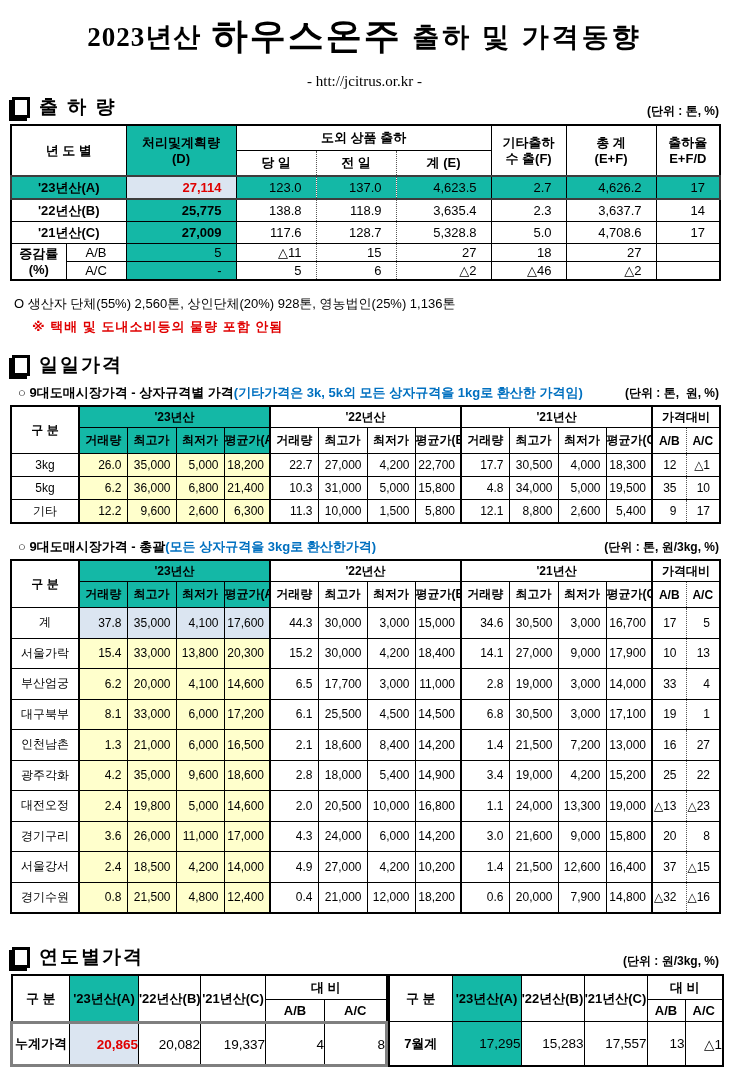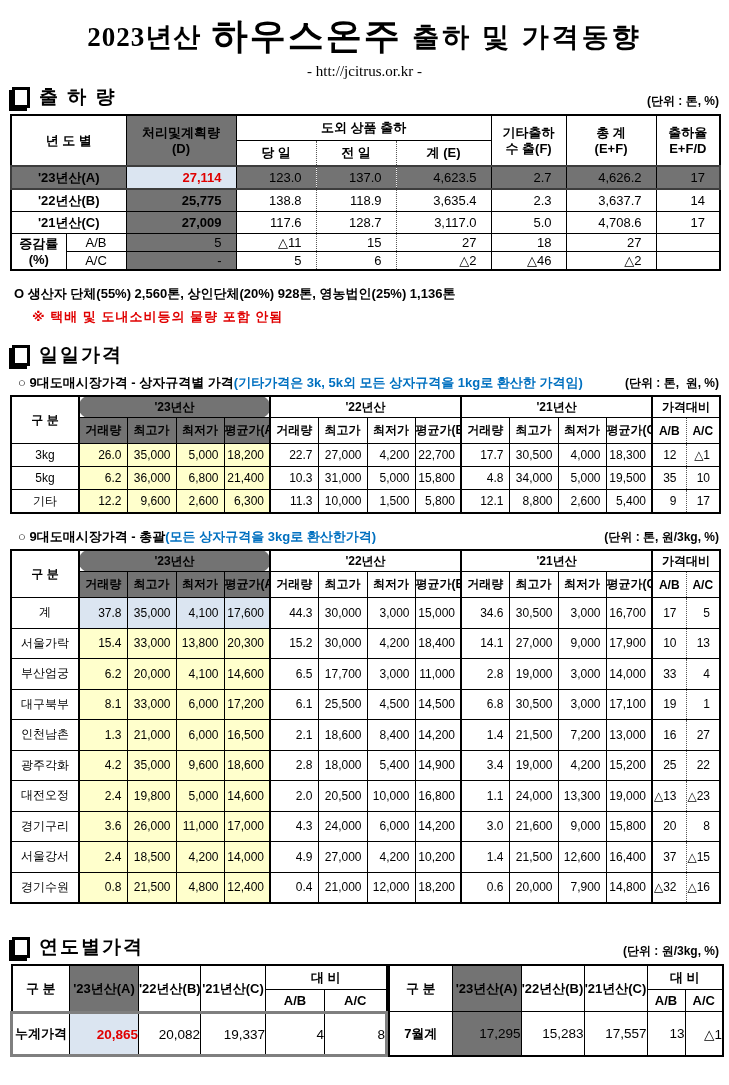--- a/index.html
+++ b/index.html
@@ -4,61 +4,61 @@
 <style>
   html,body{margin:0;padding:0;background:#fff;}
   body{font-family:"Liberation Sans","DejaVu Sans",sans-serif;color:#000;}
   .page{width:729px;height:1085px;box-sizing:border-box;padding:8px 10px 0 10px;overflow:hidden;background:#fff;}
 
   
   .title-wrap{text-align:center;margin-top:4px;}
   .t-year{font-family:"Liberation Serif","DejaVu Serif",serif;font-size:27px;font-weight:bold;letter-spacing:1px;vertical-align:middle;}
   .t-product{font-family:"Liberation Serif","DejaVu Serif",serif;font-size:36px;font-weight:900;letter-spacing:2px;vertical-align:middle;padding:0 6px;}
   .t-rest{font-family:"Liberation Serif","DejaVu Serif",serif;font-size:27px;font-weight:bold;letter-spacing:3px;vertical-align:middle;}
-  .t-url{text-align:center;font-family:"Liberation Serif","DejaVu Serif",serif;font-size:15px;margin-top:2px;}
+  .t-url{text-align:center;font-family:"Liberation Serif","DejaVu Serif",serif;font-size:15px;margin-top:12px;}
   .t-date{text-align:right;font-size:13.5px;font-weight:bold;margin:10px 2px 2px 0;}
 
   
   .sec-row{display:flex;justify-content:space-between;align-items:flex-end;margin:4px 0 4px 0;}
   .sec-head{display:flex;align-items:center;font-size:19px;font-weight:900;letter-spacing:2px;}
   .doc-icon{display:inline-block;width:12px;height:15px;border:3px solid #000;background:#fff;margin:0 9px 0 2px;box-shadow:-3px 3px 0 0 #000;}
   .unit{font-size:12px;font-weight:bold;white-space:pre;}
 
   
   table.doc{border-collapse:collapse;border:2px solid #000;table-layout:fixed;width:709px;}
   table.doc th,table.doc td{border-left:1px solid #000;border-top:1px solid #000;padding:0;overflow:hidden;white-space:nowrap;}
   table.doc th{font-weight:bold;text-align:center;vertical-align:middle;}
   table.doc td{vertical-align:middle;}
-  .yelbg{background:#737373;}
+  .yelbg{background:#14b8a6;}
   .blubg{background:#dbe5f1;}
   .redtxt{color:#e00000;font-weight:bold;}
   .bluetext{color:#0070c0;}
   .num{text-align:right;}
   .lbl{text-align:center;font-weight:bold;}
   .dotl{border-left:1px dotted #555 !important;}
   .grpl{border-left:2px solid #000 !important;}
   .two-line div{line-height:1.2;}
 
   
   .t1{font-size:13px;}
   .t1 thead th{height:24px;}
   .t1 tbody td{height:21px;}
   .t1 tr.raterow td{height:17px;font-weight:normal;}
   .t1 .num{padding-right:14px;}
   .t1 tr.hl td{border-top:2.5px solid #3d3d3d;border-bottom:2.5px solid #3d3d3d;}
   .t1 tr.hl td:first-child{border-left:2.5px solid #3d3d3d;}
   .t1 tr.hl td:last-child{border-right:2.5px solid #3d3d3d;}
-  .note1{font-size:13px;font-weight:700;margin:14px 0 0 4px;}
+  .note1{font-size:13px;font-weight:400;margin:14px 0 0 4px;}
   .note2{font-size:13px;font-weight:bold;color:#e00000;margin:5px 0 0 22px;letter-spacing:1px;}
 
   
   .subnote-row{display:flex;justify-content:space-between;align-items:flex-end;margin:6px 0 3px 0;}
   .subnote{font-size:13px;font-weight:bold;margin-left:8px;}
   .t2{font-size:12px;}
-  .t2 thead tr:first-child th{height:20px;border-radius:10px;}
+  .t2 thead tr:first-child th{height:20px;}
   .t2 thead tr:last-child th{height:25px;}
   .t2 tbody td{height:22px;}
   .t3 tbody td{height:29.5px;}
   .t2 .num{padding-right:5px;}
   .t2 td.cmp{padding-right:9px;}
   .t2 .lbl{font-weight:400;}
   .t3 tr.total td.y23{background:#dbe5f1;}
   .t2 td.y23{background:#ffffcc;}
 
   
@@ -152,21 +152,21 @@
         <td class="num dotl">3,635.4</td>
         <td class="num">2.3</td>
         <td class="num">3,637.7</td>
         <td class="num">14</td>
       </tr>
       <tr>
         <td colspan="2" class="lbl">'21년산(C)</td>
         <td class="num yelbg" style="font-weight:bold">27,009</td>
         <td class="num">117.6</td>
         <td class="num dotl">128.7</td>
-        <td class="num dotl">3,117.0</td>
+        <td class="num dotl">5,328.8</td>
         <td class="num">5.0</td>
         <td class="num">4,708.6</td>
         <td class="num">17</td>
       </tr>
       <tr class="raterow">
         <td rowspan="2" class="lbl two-line">
           <div style="font-weight:bold">증감률</div>
           <div style="font-weight:bold">(%)</div>
         </td>
         <td class="lbl">A/B</td>

